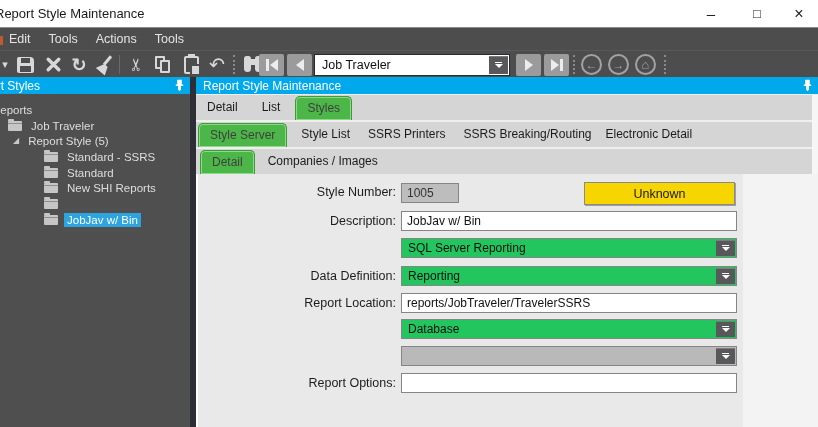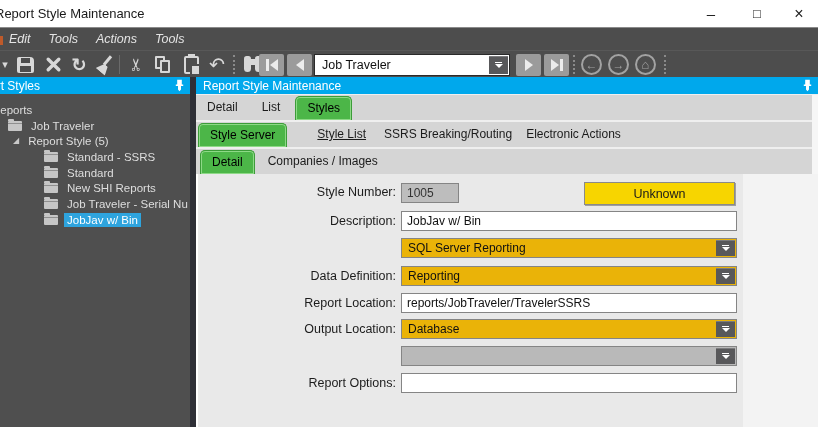--- a/index.html
+++ b/index.html
@@ -8,21 +8,21 @@
   .abs { position:absolute; }
 
   
   .titlebar { left:0; top:0; width:818px; height:28px; background:#ffffff; border-bottom:1px solid #8a8a8a; overflow:hidden; }
   .title-text { position:absolute; left:-5px; top:6px; font-size:13px; color:#1a1a1a; white-space:nowrap; }
   .win-btn { position:absolute; top:0; width:46px; height:27px; display:flex; align-items:center; justify-content:center; font-size:15px; color:#222; cursor:default; }
   .wb-min { left:688px; } .wb-max { left:734px; } .wb-close { left:780px; width:38px; font-size:16px; }
   .wb-max span { font-size:13px; }
 
   
-  .menubar { left:0; top:28px; width:818px; height:22px; background:#4d4d4d; display:flex; align-items:center; overflow:hidden;font-style:italic; }
+  .menubar { left:0; top:28px; width:818px; height:22px; background:#4d4d4d; display:flex; align-items:center; overflow:hidden; }
   .menu-sliver { position:absolute; left:0; top:8px; width:3px; height:9px; background:#bf5a2a; }
   .menu-item { color:#e4e4e4; font-size:12.5px; padding:0 9px; white-space:nowrap; }
   .menu-item:first-of-type { margin-left:19px; }
 
   
   .toolbar { left:0; top:50px; width:818px; height:27px; background:#4d4d4d; border-top:1px solid #585858; }
   .tb { position:absolute; top:3px; height:21px; display:flex; align-items:center; justify-content:center; color:#d8d8d8; }
   .tb-glyph { font-size:16px; line-height:1; }
   .tb-sep { position:absolute; top:4px; width:1px; height:19px; background:#6a6a6a; }
   .tb-dots { position:absolute; top:4px; width:2px; height:19px; border-left:2px dotted #8a8a8a; }
@@ -77,30 +77,30 @@
   .folder { width:14px; height:10px; background:#c6c6c6; border-radius:1px; position:relative; flex:0 0 auto; }
   .folder:before { content:""; position:absolute; left:0; top:-2px; width:6px; height:2px; background:#c6c6c6; border-radius:1px 1px 0 0; }
   .folder:after { content:""; position:absolute; left:0; top:2px; width:14px; height:1px; background:#8f8f8f; }
   .expander { color:#c9c9c9; font-size:8px; line-height:1; flex:0 0 auto; }
   .sel .tree-label { background:#2ea4de; color:#fff; padding:1px 3px; }
 
   
   .tab-row { position:absolute; left:0; width:616px; height:25px; background:#d5d5d5; display:flex; align-items:flex-end; }
   .row1 { top:18px; } .row2 { top:45px; } .row3 { top:72px; }
   .tab-plain { font-size:12px; color:#1b1b1b; padding:0 0 6px 0; margin-right:0; white-space:nowrap; }
-  .tab-green { background:#4cb648; color:#000000; font-size:12px; padding:4px 11px 5px 11px; border:1px solid #3c9c39; border-bottom:none; border-radius:5px 5px 0 0; box-shadow:inset 0 0 0 1px #8ed987; white-space:nowrap; }
+  .tab-green { background:#4cb648; color:#404040; font-size:12px; padding:4px 11px 5px 11px; border:1px solid #3c9c39; border-bottom:none; border-radius:5px 5px 0 0; box-shadow:inset 0 0 0 1px #8ed987; white-space:nowrap; }
   .edge-strip { position:absolute; left:616px; top:18px; width:6px; height:332px; background:#f6f6f6; }
 
   
   .form-area { position:absolute; left:0; top:97px; width:547px; height:253px; background:#e9e9e9; border-left:2px solid #ffffff; }
   .form-right { position:absolute; left:547px; top:97px; width:75px; height:253px; background:#f3f3f3; }
   .fld-label { position:absolute; left:0; width:198px; text-align:right; font-size:12.5px; color:#1c1c1c; line-height:20px; white-space:nowrap; }
   .fld { position:absolute; left:203px; height:20px; border:1px solid #858585; background:#fff; font-size:12px; color:#111; padding:0 5px; font-family:"Liberation Sans", sans-serif; }
   .fld-disabled { background:#bdbdbd; color:#333; }
-  .combo { position:absolute; left:203px; height:20px; border:1px solid #858585; background:#eab308; }
+  .combo { position:absolute; left:203px; height:20px; border:1px solid #858585; background:#22c55e; }
   .combo .cval { position:absolute; left:6px; top:2px; font-size:12px; color:#111; white-space:nowrap; }
   .combo .combo-arrow { width:19px; }
   .combo-disabled { background:#b9b9b9; }
   .status-btn { position:absolute; left:386px; top:8px; width:151px; height:23px; background:#f7d500; border:1px solid #8a8a8a; box-shadow:1px 1px 0 #9f9f9f; color:#1a1a1a; font-size:12.5px; display:flex; align-items:center; justify-content:center; }
 </style>
 </head>
 <body>
 
 <div class="abs titlebar">
   <div class="title-text">Report Style Maintenance</div>
@@ -228,21 +228,20 @@
     <div class="tree-row">
       <span class="folder" style="margin-left:44px;"></span>
       <span class="tree-label" style="margin-left:9px;">Standard</span>
     </div>
     <div class="tree-row">
       <span class="folder" style="margin-left:44px;"></span>
       <span class="tree-label" style="margin-left:9px;">New SHI Reports</span>
     </div>
     <div class="tree-row">
       <span class="folder" style="margin-left:44px;"></span>
-      <span class="tree-label" style="margin-left:9px;">Job Traveler - Serial Nu</span>
     </div>
     <div class="tree-row sel">
       <span class="folder" style="margin-left:44px;"></span>
       <span class="tree-label" style="margin-left:6px;">JobJav w/ Bin</span>
     </div>
   </div>
 </div>
 
 <div class="abs panel-sep"></div>
 
@@ -257,23 +256,24 @@
   <div class="edge-strip"></div>
 
   <div class="tab-row row1">
     <div class="tab-plain" style="margin-left:11px;">Detail</div>
     <div class="tab-plain" style="margin-left:24px;">List</div>
     <div class="tab-green" style="margin-left:15px;">Styles</div>
   </div>
 
   <div class="tab-row row2">
     <div class="tab-green" style="margin-left:2px;">Style Server</div>
-    <div class="tab-plain" style="margin-left:30px;text-decoration:underline;">Style List</div>
+    <div class="tab-plain" style="margin-left:14px;">Style List</div>
+    <div class="tab-plain" style="margin-left:18px;">SSRS Printers</div>
     <div class="tab-plain" style="margin-left:18px;">SSRS Breaking/Routing</div>
-    <div class="tab-plain" style="margin-left:14px;">Electronic Actions</div>
+    <div class="tab-plain" style="margin-left:14px;">Electronic Detail</div>
   </div>
 
   <div class="tab-row row3">
     <div class="tab-green" style="margin-left:4px;">Detail</div>
     <div class="tab-plain" style="margin-left:13px;">Companies / Images</div>
   </div>
 
   <div class="form-right"></div>
   <div class="form-area">
 
@@ -297,21 +297,20 @@
       <span class="cval">Reporting</span>
       <span class="combo-arrow">
           <span class="bar"></span>
           <span class="tri"></span>
         </span>
     </div>
 
     <div class="fld-label" style="top:119px;">Report Location:</div>
     <input class="fld" style="top: 119px; width: 336px;" value="reports/JobTraveler/TravelerSSRS">
 
-    <div class="fld-label" style="top:145px;">Output Location:</div>
     <div class="combo" style="top:145px; width:336px;">
       <span class="cval">Database</span>
       <span class="combo-arrow">
           <span class="bar"></span>
           <span class="tri"></span>
         </span>
     </div>
 
     <div class="combo combo-disabled" style="top:172px; width:336px;">
       <span class="cval"></span>

